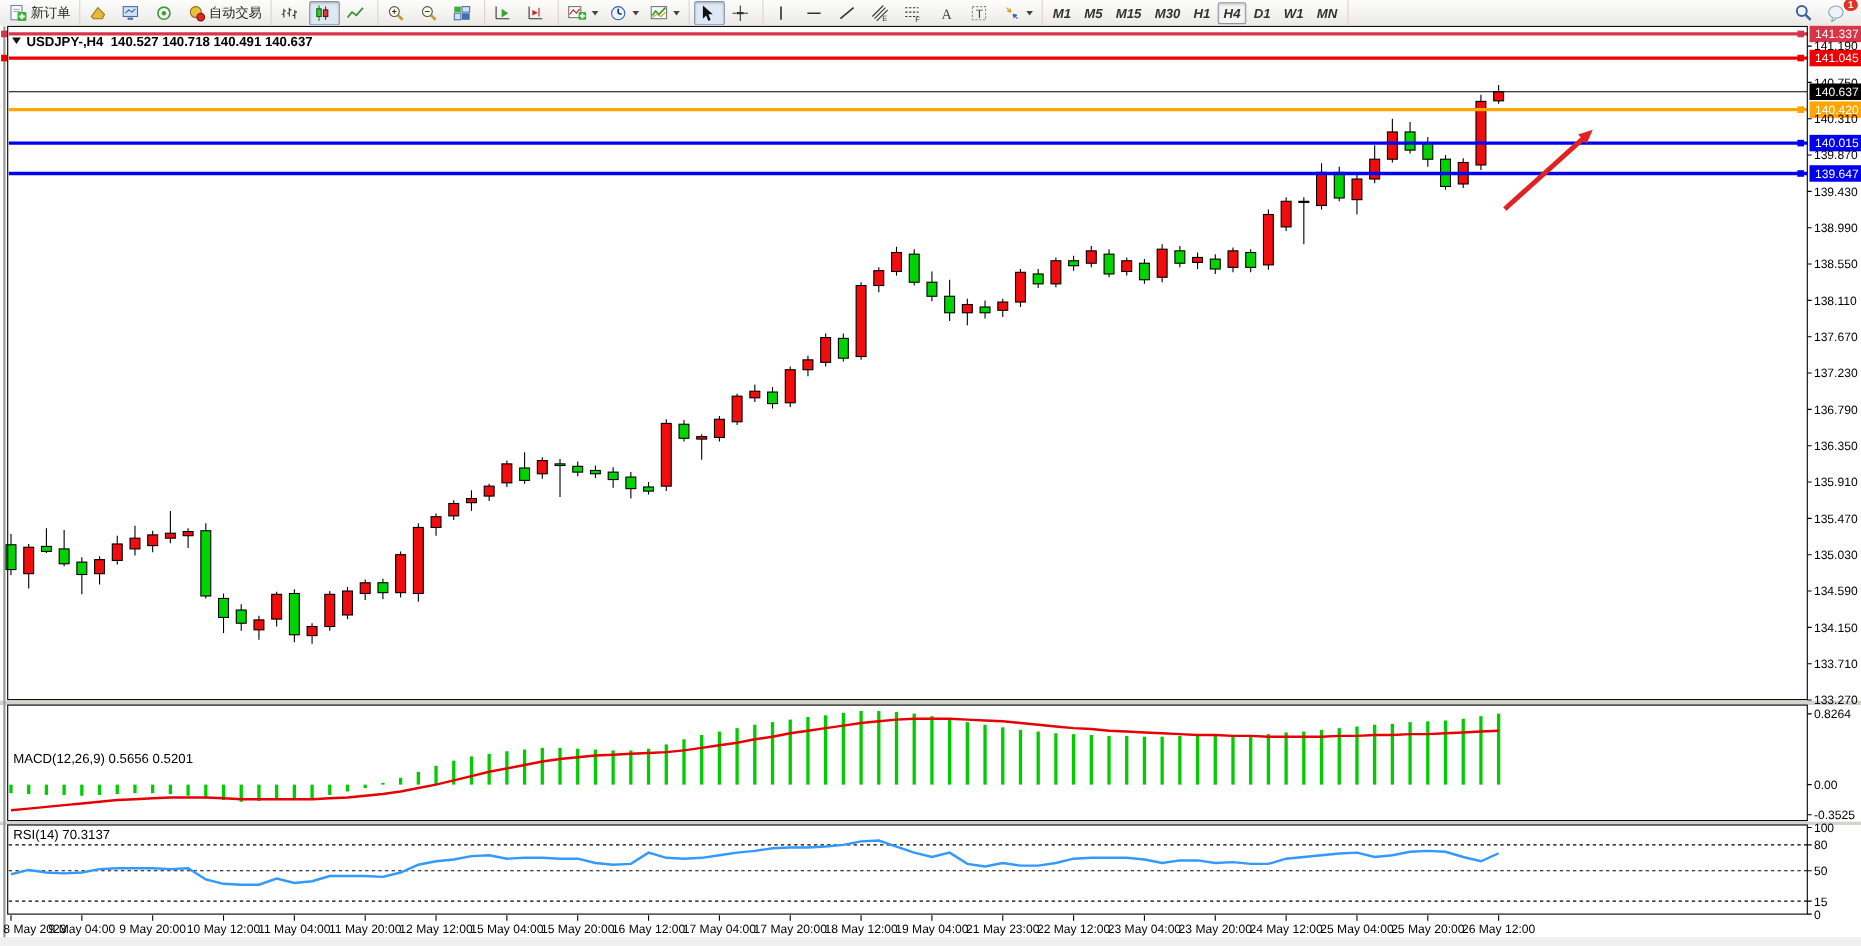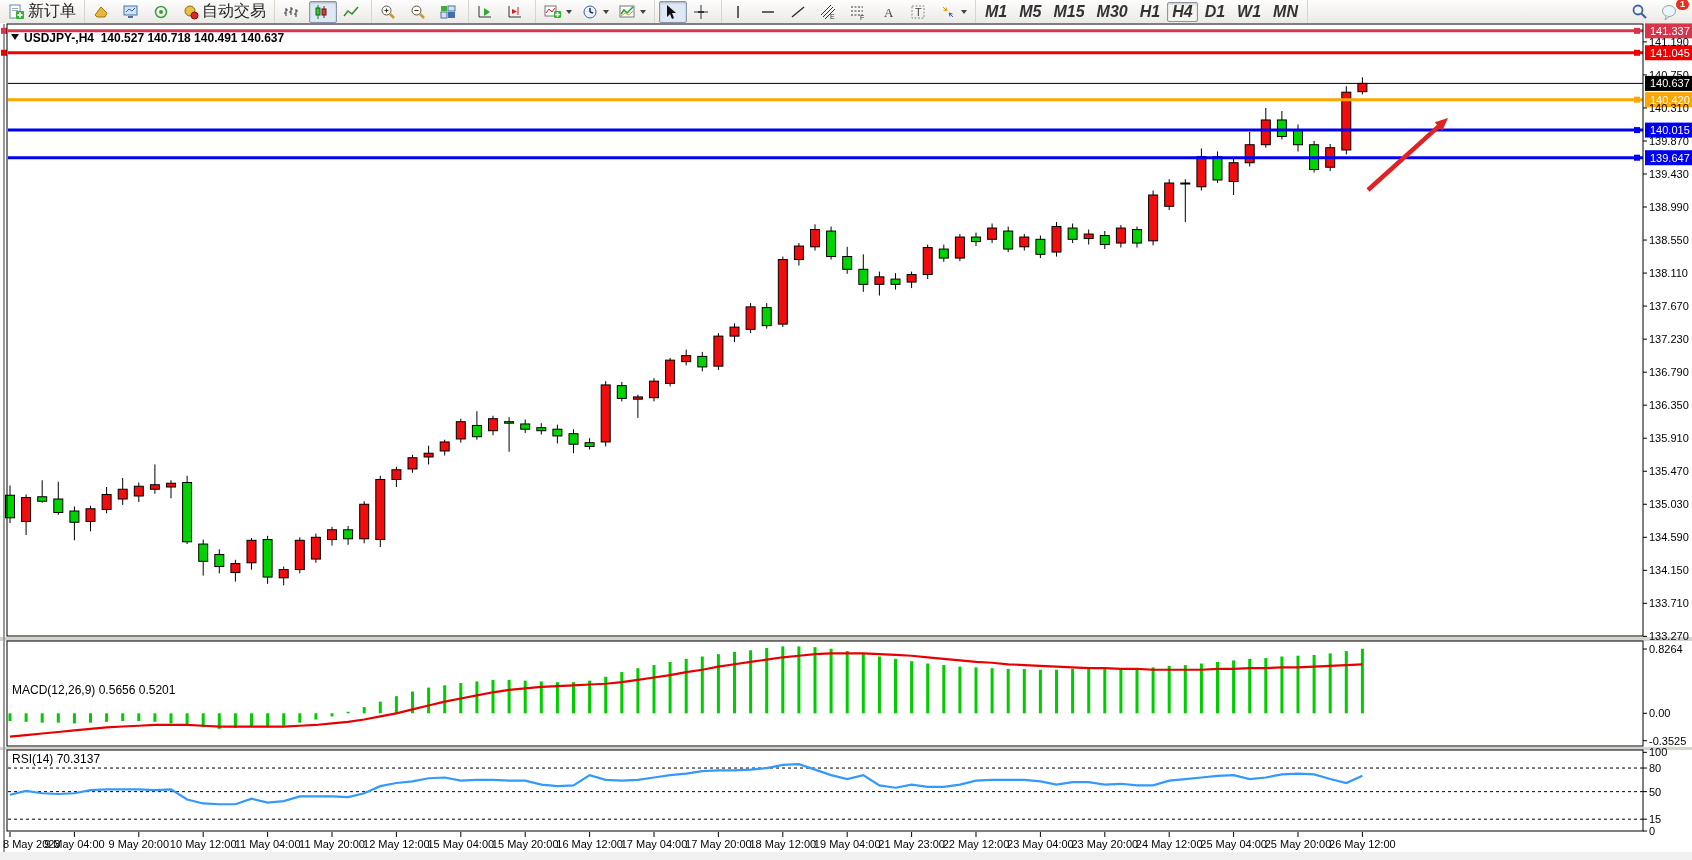--- a/index.html
+++ b/index.html
@@ -5,21 +5,21 @@
   html,body{margin:0;padding:0;background:#f0f0f0;font-family:"Liberation Sans",sans-serif;}
   #app{position:relative;width:1692px;height:860px;background:#ffffff;overflow:hidden;}
   
   #toolbar{position:absolute;top:0;left:0;width:1692px;height:23px;background:linear-gradient(#fdfdfd,#eceae6);
     border-bottom:1px solid #b8b4ac;display:flex;align-items:center;font-size:12px;color:#222;}
   .tb-group{display:flex;align-items:center;height:23px;padding:0 3px;border-right:1px solid #d9d5cd;}
   .tb-btn{display:flex;align-items:center;gap:3px;height:20px;min-width:20px;padding:0 3px;margin:0 1px;
     border:1px solid transparent;border-radius:2px;cursor:default;}
   .tb-btn.active{border:1px solid #8a97a8;background:#dfe9f5;box-shadow:inset 0 1px 2px rgba(0,0,0,.25);}
   .tb-btn svg{display:block;}
-  .tb-label{white-space:nowrap;font-size:16px;text-align:center;}
+  .tb-label{white-space:nowrap;font-size:12px;text-align:center;}
   .caret{width:0;height:0;border-left:3px solid transparent;border-right:3px solid transparent;border-top:4px solid #444;margin-left:2px;}
   .tf-btn{font-size:11px;font-weight:bold;color:#333;padding:0 4px;height:18px;display:flex;align-items:center;
     border:1px solid transparent;border-radius:2px;margin:0 1px;font-style:italic;}
   .tf-btn.active{border:1px solid #8a97a8;background:#f5f4f0;box-shadow:inset 0 1px 2px rgba(0,0,0,.2);}
   #tb-right{margin-left:auto;display:flex;align-items:center;padding-right:6px;}
   .badge{position:absolute;top:-4px;right:-6px;background:#e03323;color:#fff;border-radius:8px;font-size:9px;
     font-weight:bold;padding:0 4px;line-height:11px;border:1px solid #fff;}
   
   #chart-wrap{position:absolute;top:23px;left:0;width:1692px;height:837px;background:#f0f0f0;}
   #chart-svg{position:absolute;top:0;left:0;}

